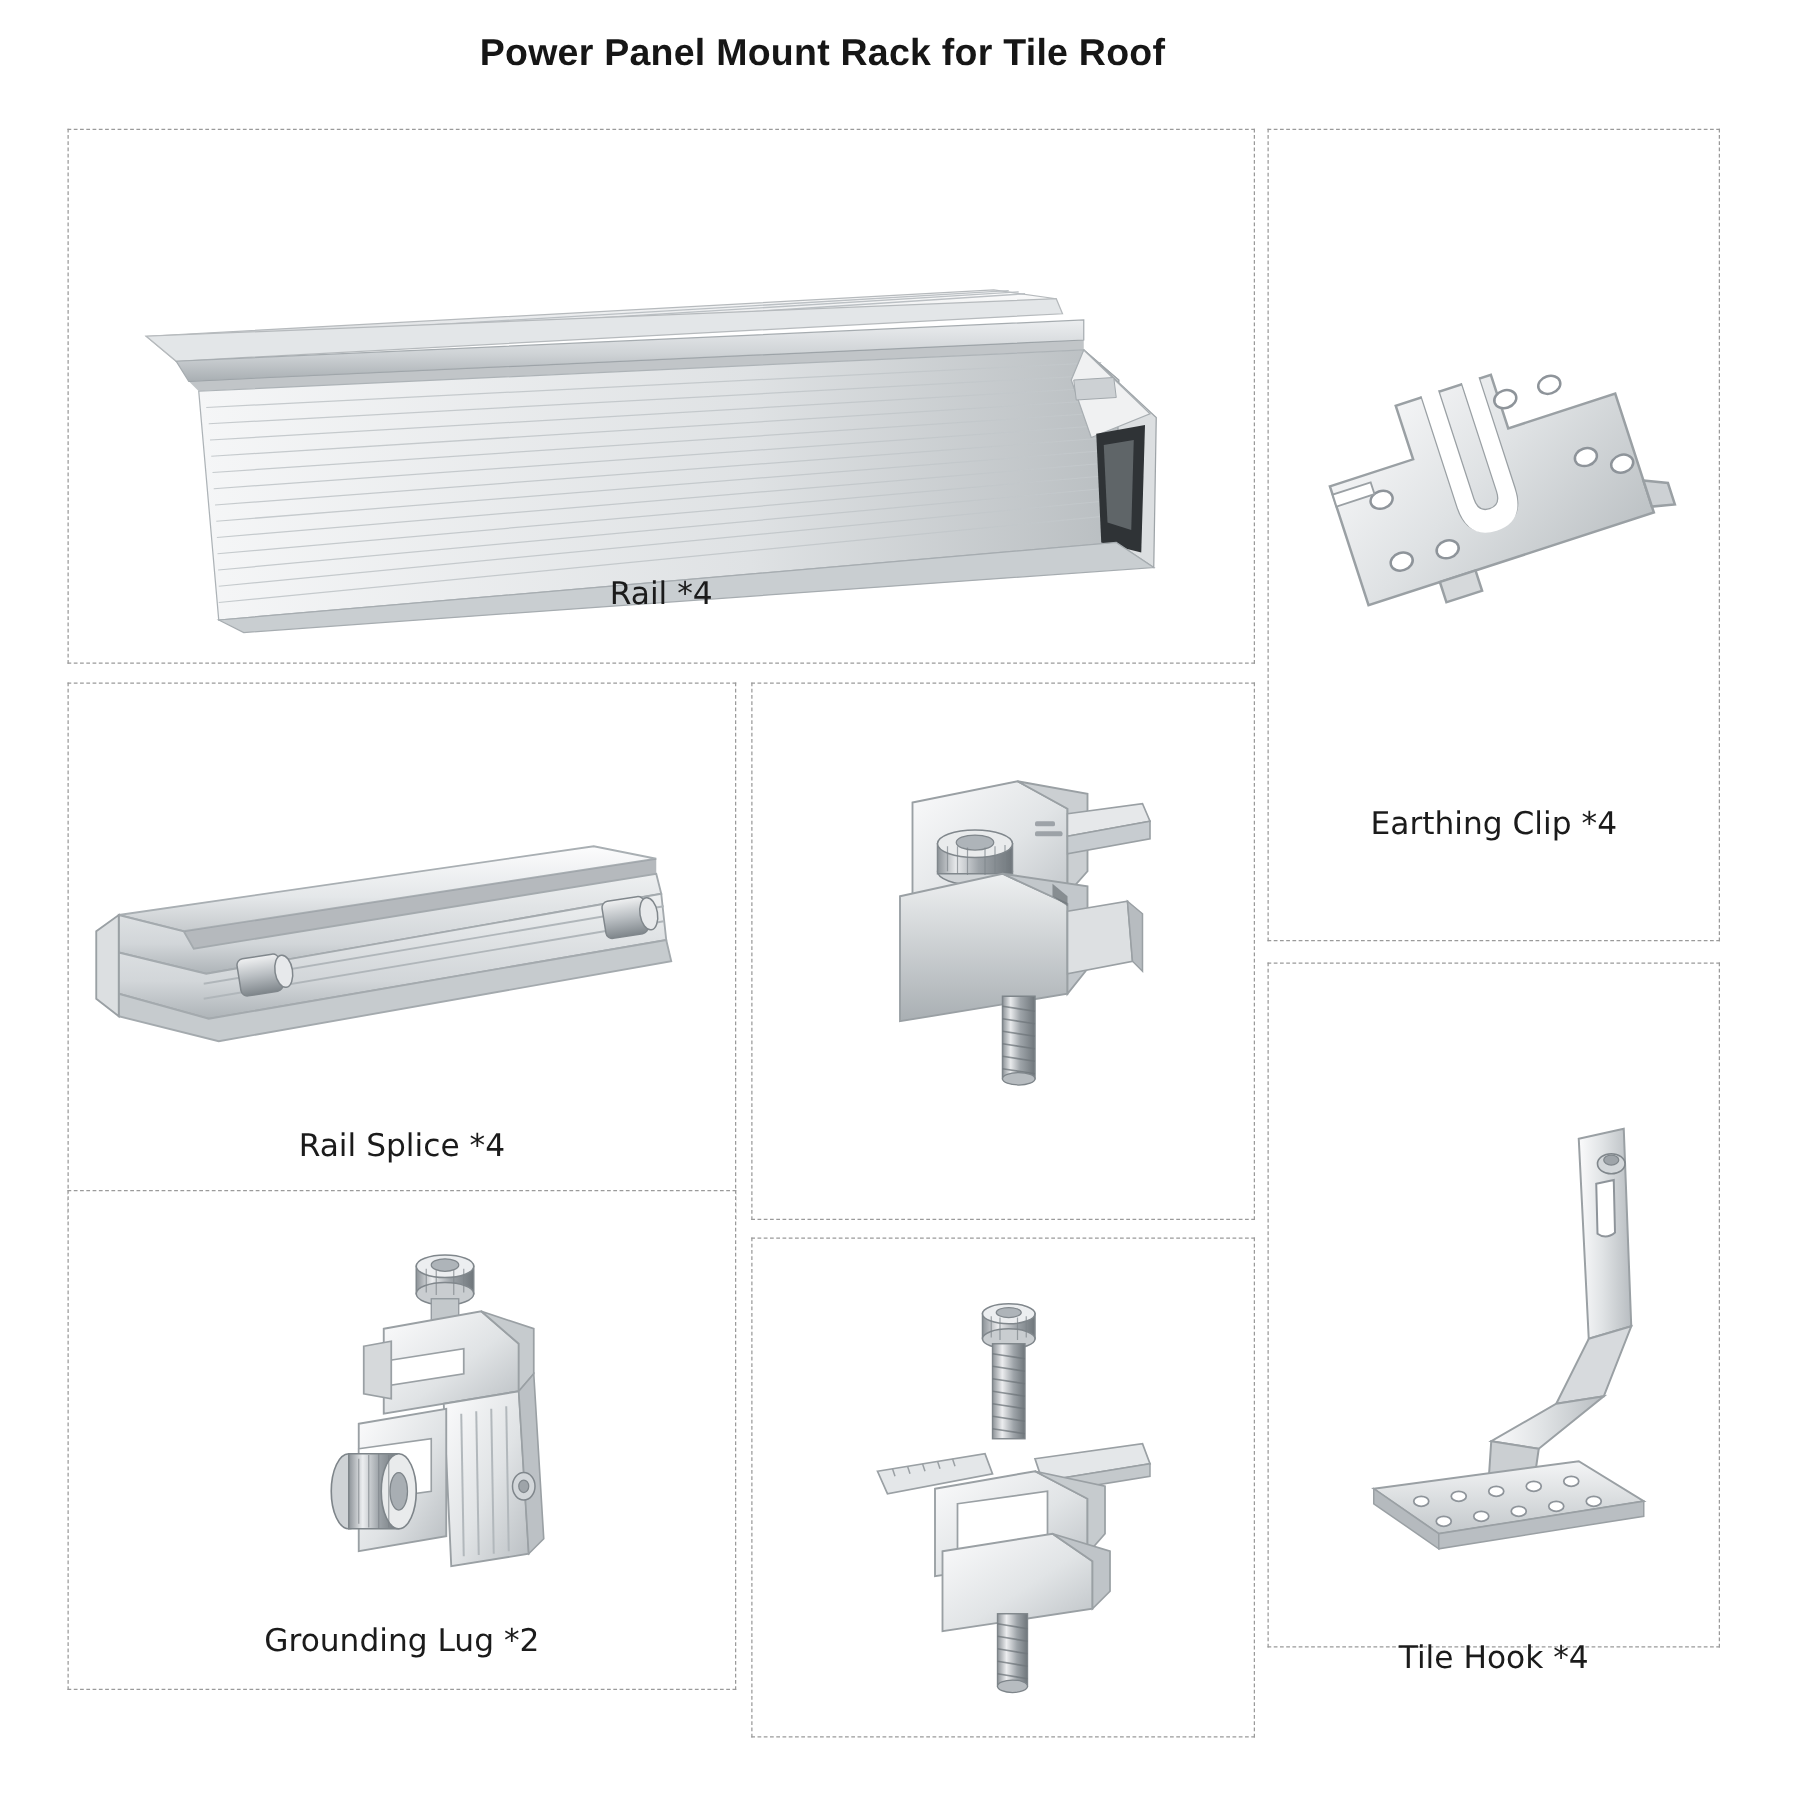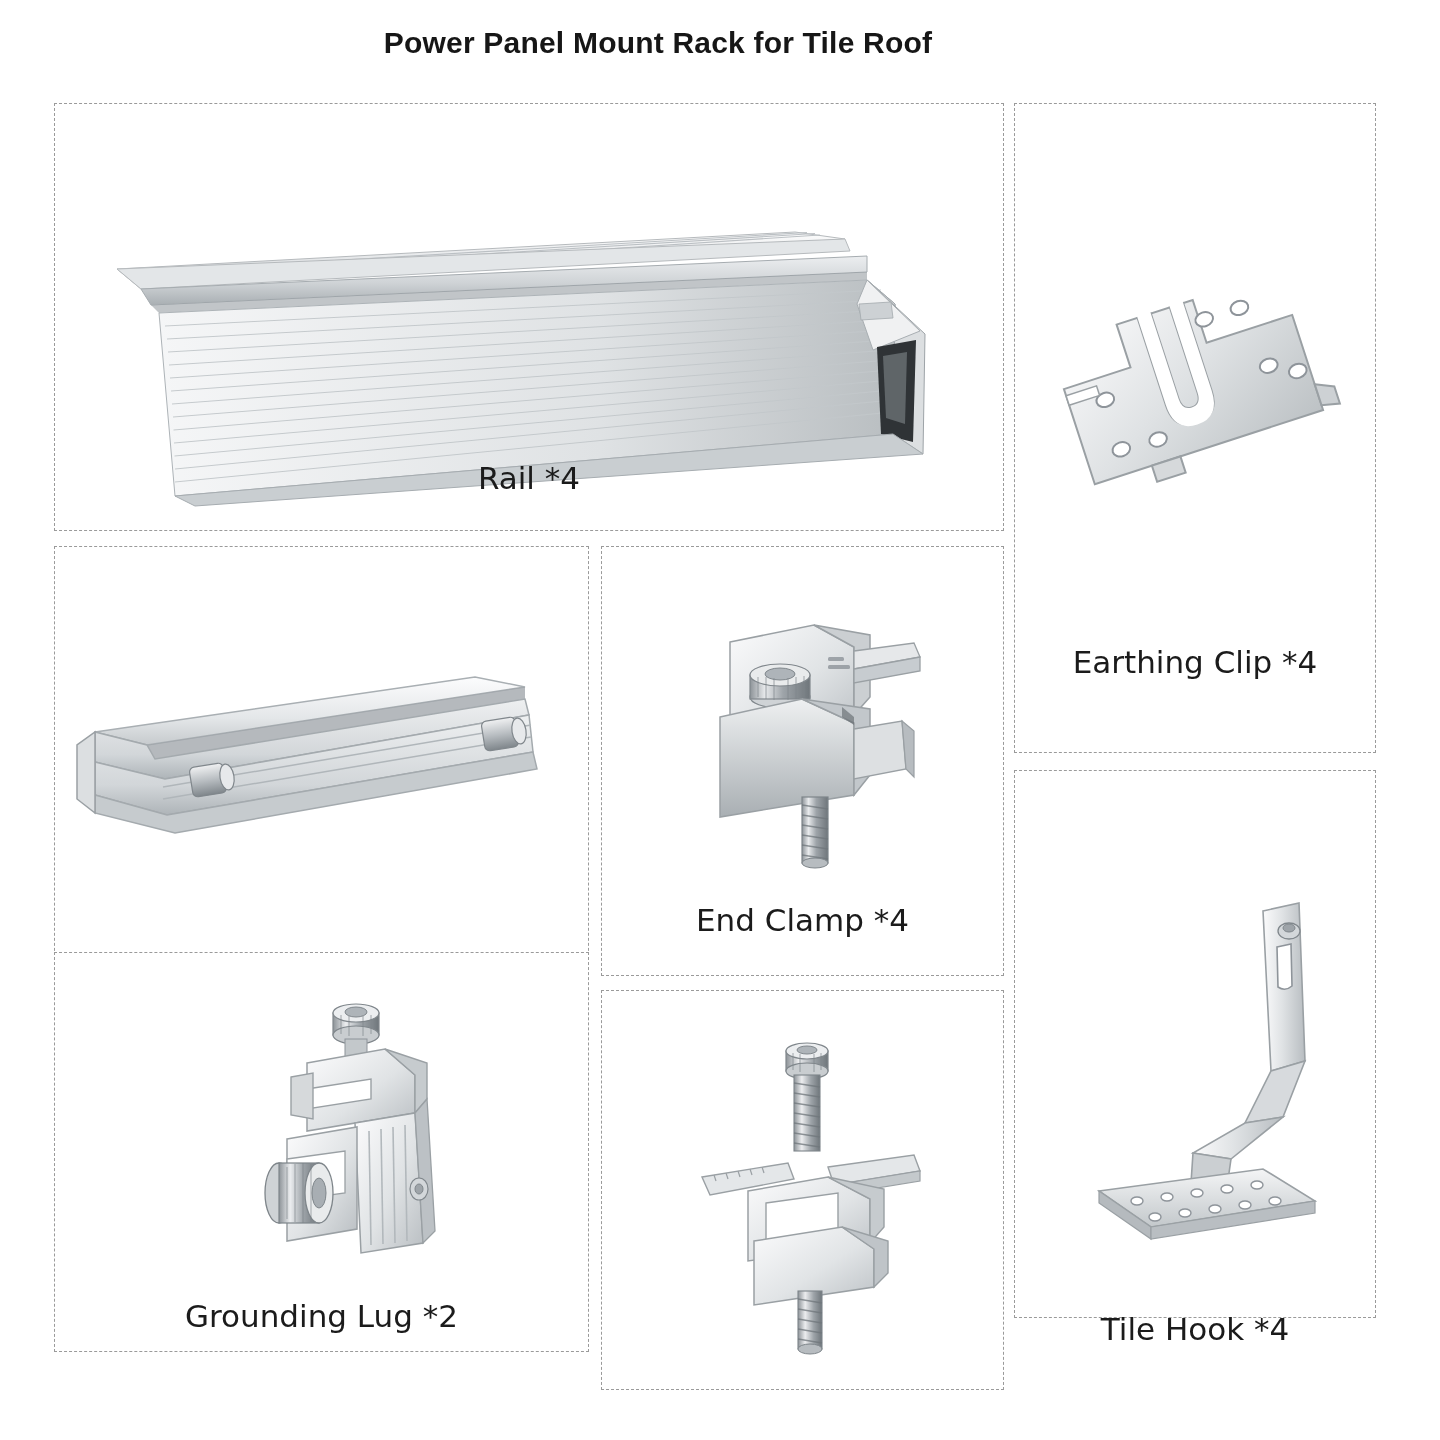--- a/index.html
+++ b/index.html
@@ -30,21 +30,21 @@
     position: absolute;
     border: 1px dashed #9a9a9a;
     box-sizing: border-box;
     background: #ffffff;
   }
   .cell-label {
     position: absolute;
     left: 0;
     width: 100%;
     text-align: center;
-    font-size: 31px;
+    font-size: 25px;
     color: #1b1b1b;
     font-family: "DejaVu Sans", sans-serif;
   }
   .art {
     position: absolute;
     inset: 0;
   }
   
   #cell-rail        { left: 54px;  top: 103px;  width: 950px;  height: 428px; }
   #cell-earthing    { left: 1014px;top: 103px;  width: 362px;  height: 650px; }
@@ -211,20 +211,21 @@
         <rect x="136" y="218" width="34" height="30" rx="5" fill="url(#gBolt)" stroke="#80878c" stroke-width="1.2" transform="rotate(-9 153 233)"></rect>
         <ellipse cx="172" cy="230" rx="7" ry="13" fill="#e7e9eb" stroke="#80878c" stroke-width="1.2" transform="rotate(-9 172 230)"></ellipse>
       </g>
 
       <g>
         <rect x="428" y="172" width="34" height="30" rx="5" fill="url(#gBolt)" stroke="#80878c" stroke-width="1.2" transform="rotate(-9 445 187)"></rect>
         <ellipse cx="464" cy="184" rx="7" ry="13" fill="#e7e9eb" stroke="#80878c" stroke-width="1.2" transform="rotate(-9 464 184)"></ellipse>
       </g>
     </svg>
   </div>
+  <div class="cell-label" id="label-splice">Rail Splice *4</div>
 </div>
 
 <div class="cell" id="cell-endclamp">
   <div class="art">
     <svg width="403" height="430" viewBox="0 0 403 430" aria-hidden="true">
       <defs>
         <linearGradient id="gEC1" x1="0" y1="0" x2="1" y2="1">
           <stop offset="0%" stop-color="#fbfbfc"></stop>
           <stop offset="55%" stop-color="#e1e4e6"></stop>
           <stop offset="100%" stop-color="#bcc1c5"></stop>
@@ -278,21 +279,20 @@
         <line x1="200" y1="258" x2="226" y2="262"></line>
         <line x1="200" y1="268" x2="226" y2="272"></line>
         <line x1="200" y1="278" x2="226" y2="282"></line>
         <line x1="200" y1="288" x2="226" y2="292"></line>
         <line x1="200" y1="298" x2="226" y2="302"></line>
         <line x1="200" y1="308" x2="226" y2="312"></line>
       </g>
       <ellipse cx="213" cy="316" rx="13" ry="5" fill="#b7bcc0" stroke="#7e858a" stroke-width="1"></ellipse>
     </svg>
   </div>
-  <div class="cell-label" id="label-endclamp">End Clamp *4</div>
 </div>
 
 <div class="cell" id="cell-tilehook">
   <div class="art">
     <svg width="362" height="620" viewBox="0 0 362 620" aria-hidden="true">
       <defs>
         <linearGradient id="gHook" x1="0" y1="0" x2="1" y2="0">
           <stop offset="0%" stop-color="#fbfbfc"></stop>
           <stop offset="45%" stop-color="#e0e3e5"></stop>
           <stop offset="100%" stop-color="#b8bdc1"></stop>

